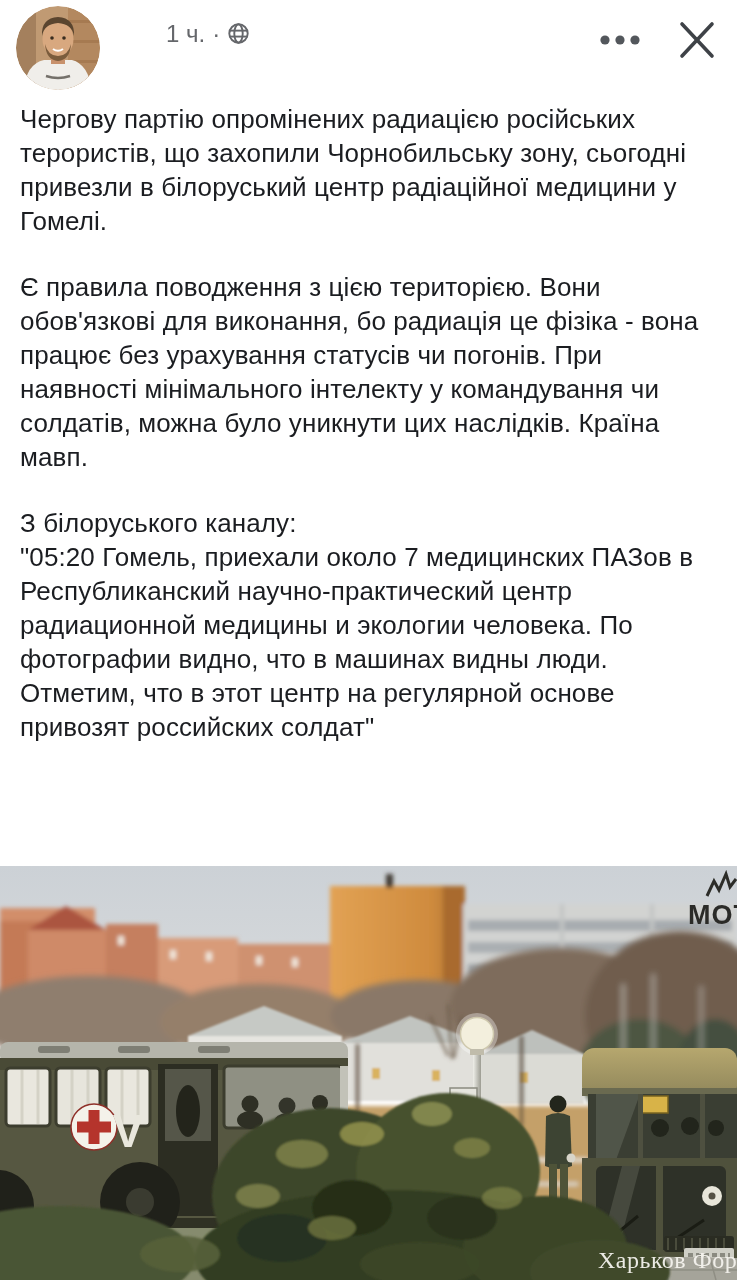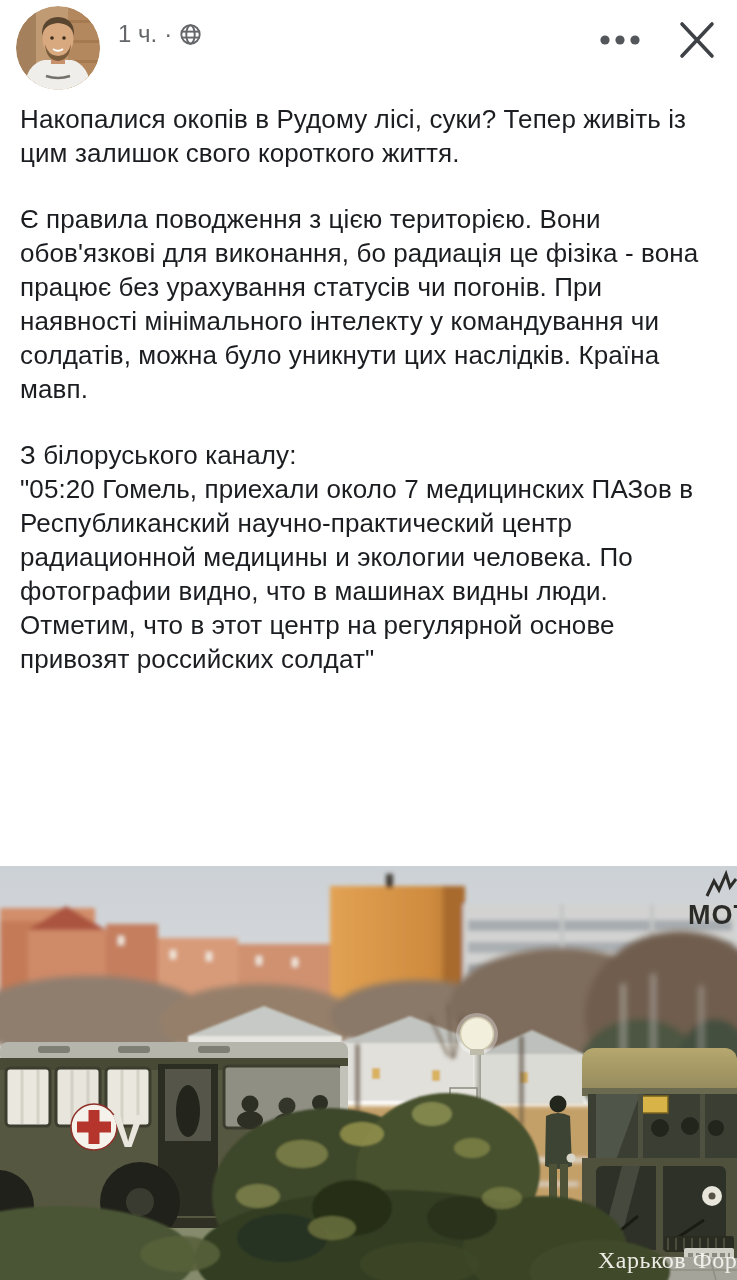--- a/index.html
+++ b/index.html
@@ -24,22 +24,22 @@
     overflow: hidden; flex: 0 0 84px;
     cursor: pointer;
   }
   .avatar svg { display: block; }
   .header-text { margin-left: 18px; padding-top: 9px; flex: 1; min-width: 0; }
   .author {
     font-size: 28px; font-weight: 700; color: #1c1e21;
     letter-spacing: .2px; line-height: 30px; cursor: pointer;
   }
   .meta {
-    margin-top: 7px; display: flex; align-items: center; gap: 7px;
-    font-size: 24px; color: #65676b; line-height: 24px;
+    margin-top: 7px; display: flex; gap: 7px;
+    font-size: 24px; color: #65676b; line-height: 24px; margin-left: 48px;
   }
   .header-actions {
     display: flex; align-items: center; gap: 26px;
     padding-top: 10px; margin-left: auto;
   }
   .icon-btn {
     background: none; border: none; padding: 4px; margin: 0;
     cursor: pointer; display: flex; align-items: center;
   }
 
@@ -121,21 +121,21 @@
     <button class="icon-btn" aria-label="close">
       <svg width="40" height="40" viewBox="0 0 40 40">
         <line x1="5" y1="4" x2="35" y2="36" stroke="#3e4247" stroke-width="3.6" stroke-linecap="round"></line>
         <line x1="35" y1="4" x2="5" y2="36" stroke="#3e4247" stroke-width="3.6" stroke-linecap="round"></line>
       </svg>
     </button>
   </div>
 </header>
 
 <section class="post-text">
-  <p>Накопалися окопів в Рудому лісі, суки? Тепер живіть із цим залишок свого короткого життя.</p>
+  <p>Чергову партію опромінених радиацією російських терористів, що захопили Чорнобильську зону, сьогодні привезли в білоруський центр радіаційної медицини у Гомелі.</p>
   <p>Є правила поводження з цією територією. Вони обов'язкові для виконання, бо радиація це фізіка - вона працює без урахування статусів чи погонів. При наявності мінімального інтелекту у командування чи солдатів, можна було уникнути цих наслідків. Країна мавп.</p>
   <p>З білоруського каналу:
 "05:20 Гомель, приехали около 7 медицинских ПАЗов в Республиканский научно-практический центр радиационной медицины и экологии человека. По фотографии видно, что в машинах видны люди. Отметим, что в этот центр на регулярной основе привозят российских солдат"</p>
 </section>
 
 <figure class="post-photo">
 <svg width="737" height="414" viewBox="0 0 737 414">
   <defs>
     <linearGradient id="skyG" x1="0" y1="0" x2="0" y2="1">
       <stop offset="0" stop-color="#ccd1d6"></stop>

